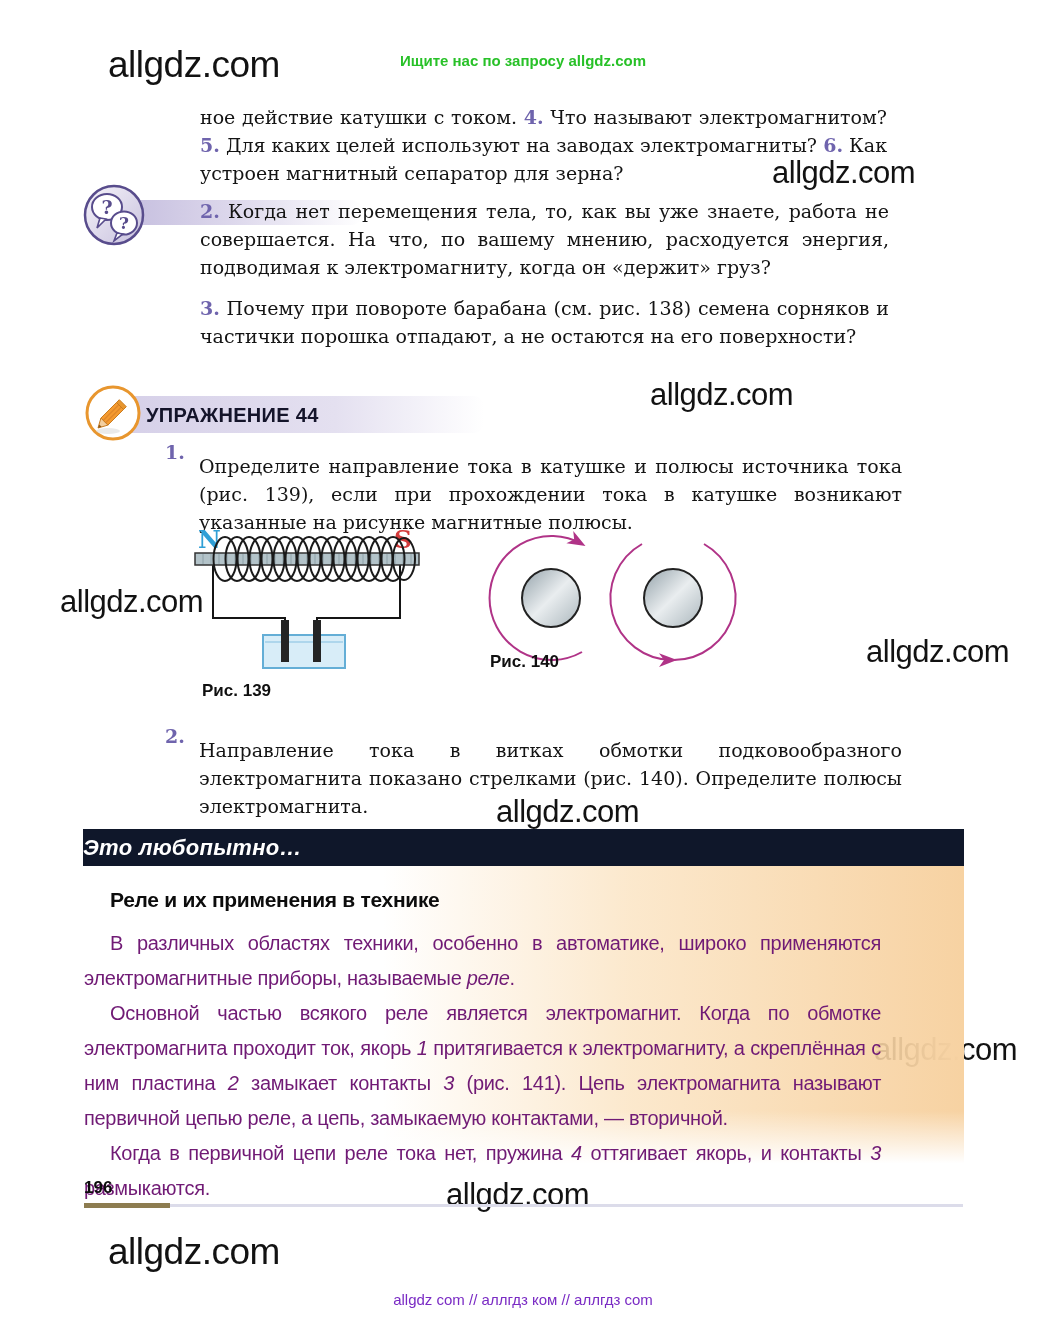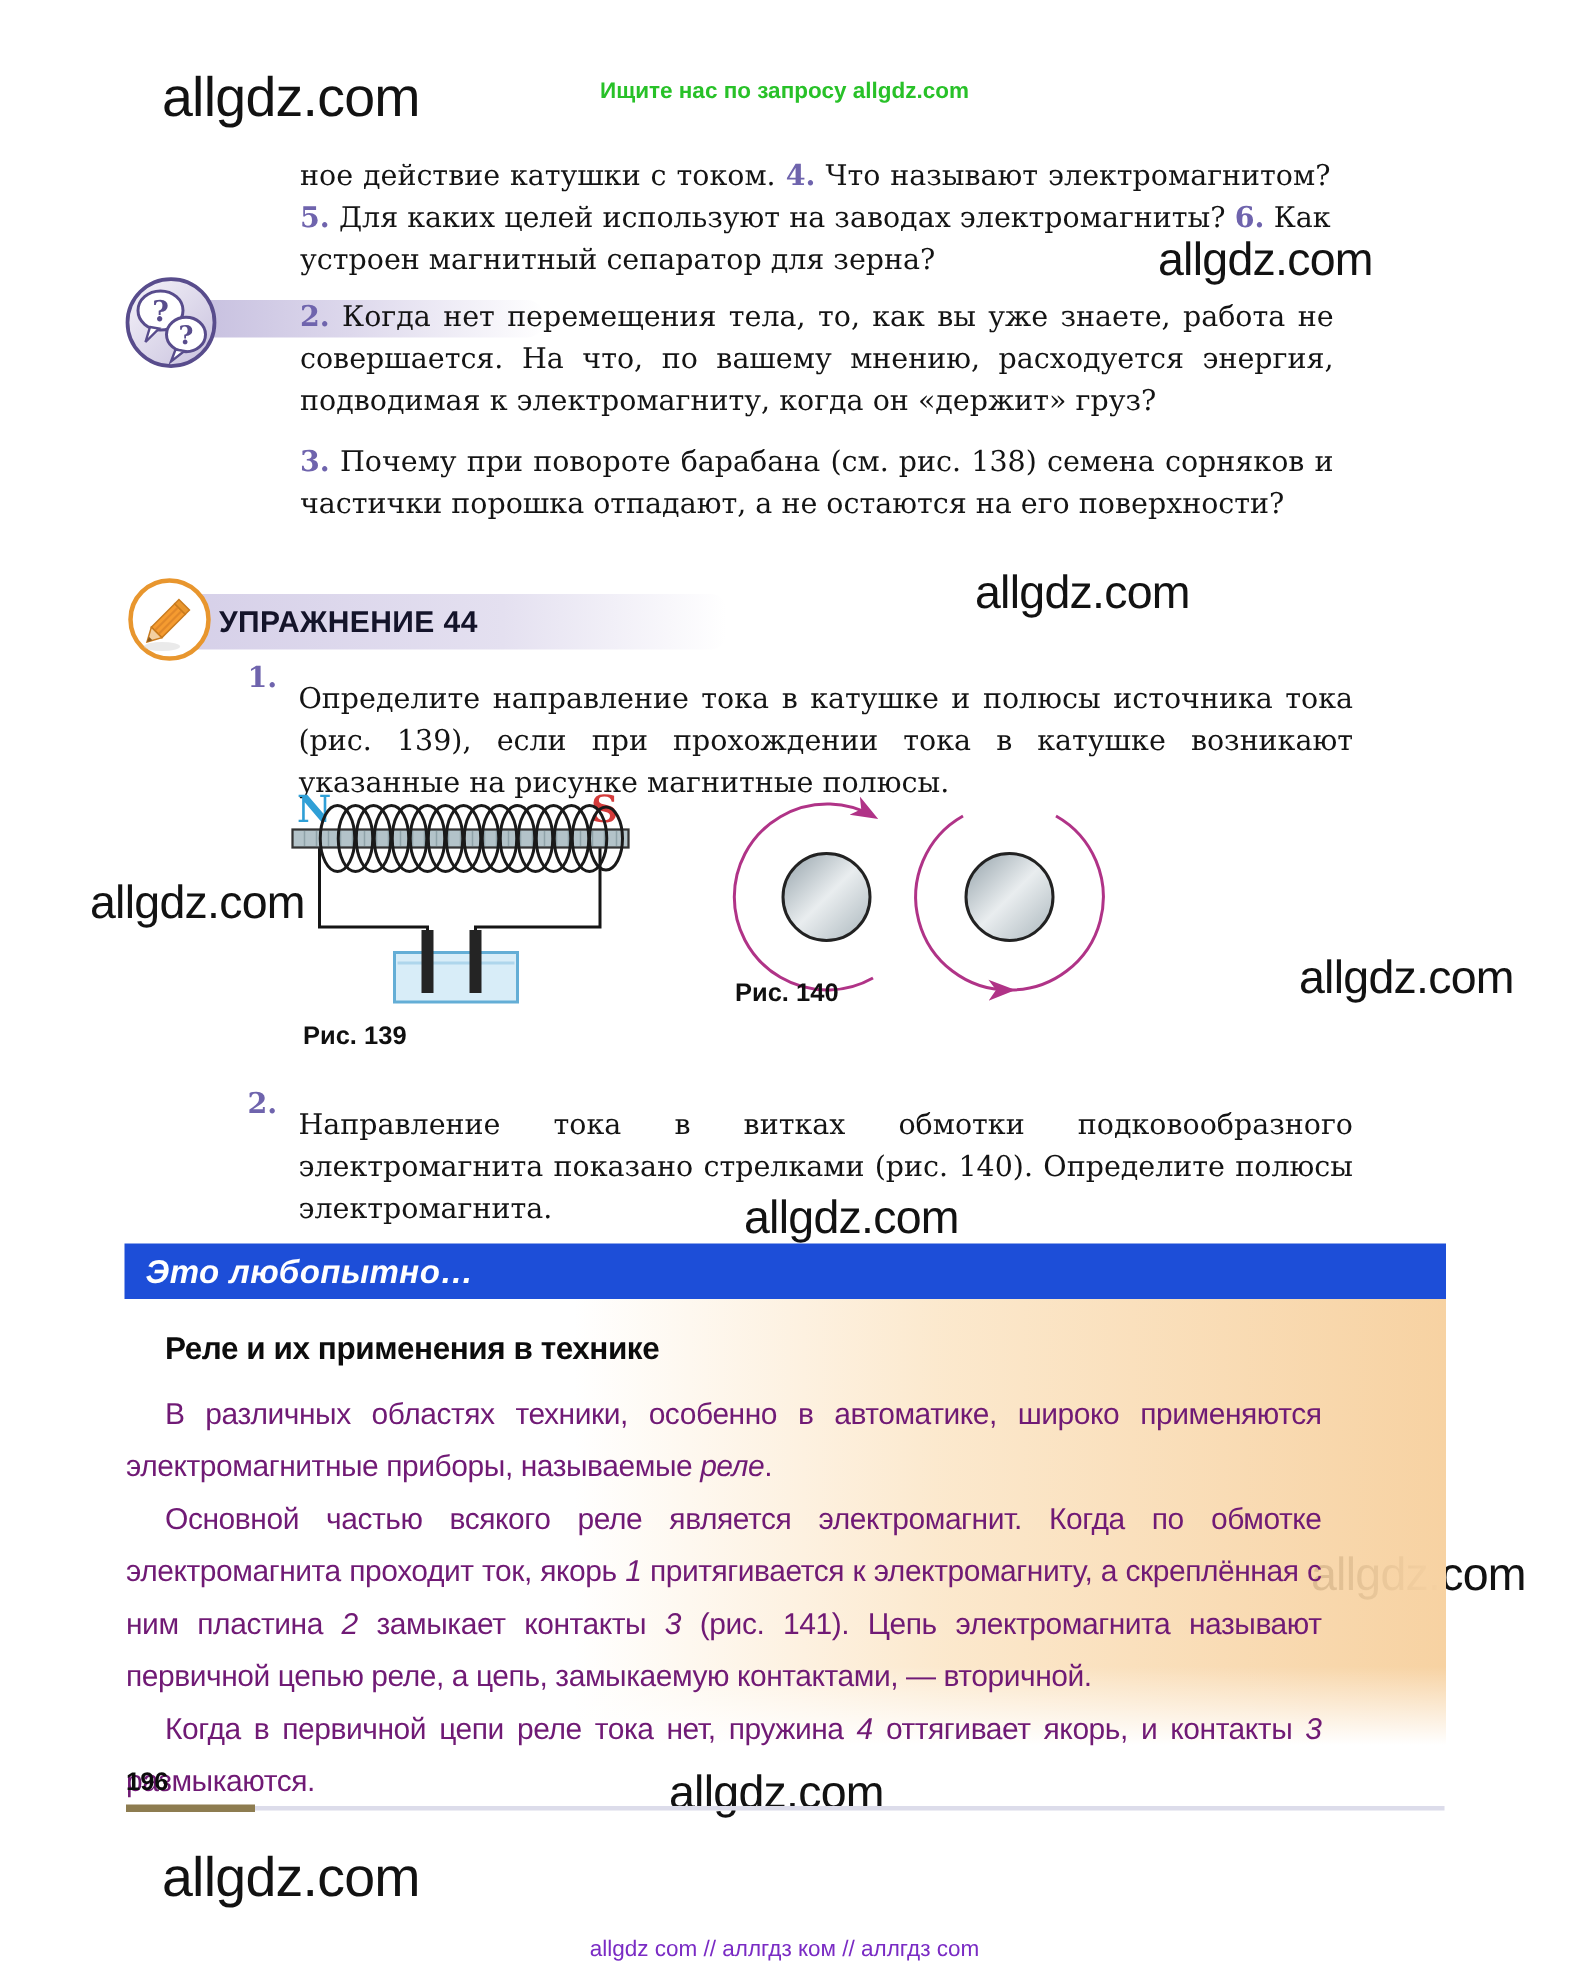--- a/index.html
+++ b/index.html
@@ -37,22 +37,22 @@
     top:404px; left:146px; font-size:20px; font-weight:bold; color:#14142a;
     letter-spacing:0.3px;
     text-align:right;
   }
   .ex-item { position:absolute; width:737px; }
   .ex-num { position:absolute; left:0; top:0; width:34px; font-family:"DejaVu Serif", serif;
     font-size:19px; font-weight:bold; color:#6f64ad; }
   .ex-body { margin-left:34px;margin-top:11px; }
   .fig-caption { font-size:17px; font-weight:bold; color:#101010; }
   .orange-banner {
-    top:829px; left:83px; width:881px; height:37px; background:#1d4ed8;
-    display:flex; align-items:center; padding-left:14px;
+    top:829px; left:83px; width:881px; height:37px; background:#0f172a;
+    display:flex; align-items:center; padding-left:0;
   }
   .orange-banner span {
     color:#fff; font-style:italic; font-weight:bold; font-size:22px; letter-spacing:0.3px;
   }
   .peach {
     top:866px; left:83px; width:881px; height:300px;
     background:linear-gradient(90deg, rgba(250,219,173,0) 34%, rgba(249,214,164,0.55) 62%, #f7d2a2 100%);
   }
   .peach:after {
     content:""; position:absolute; left:0; bottom:0; width:100%; height:55px;

